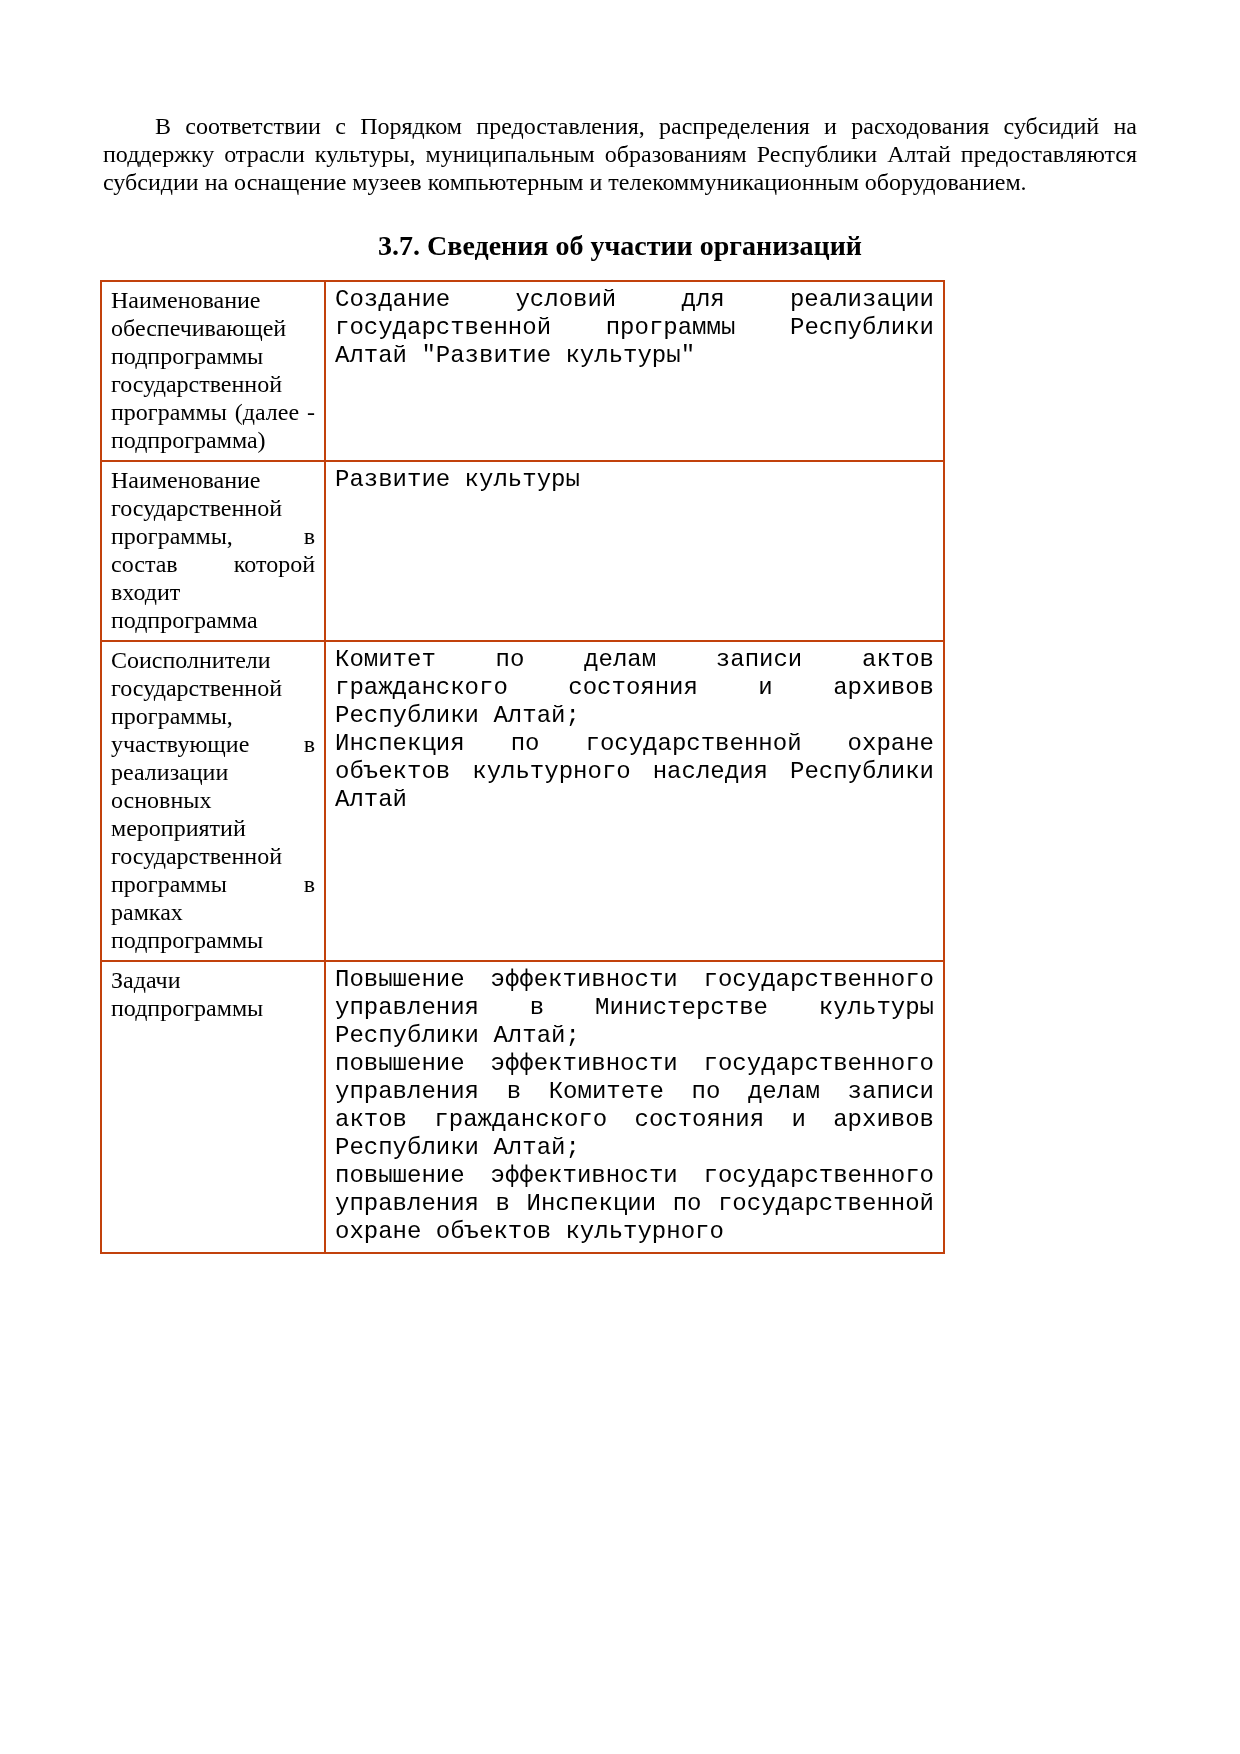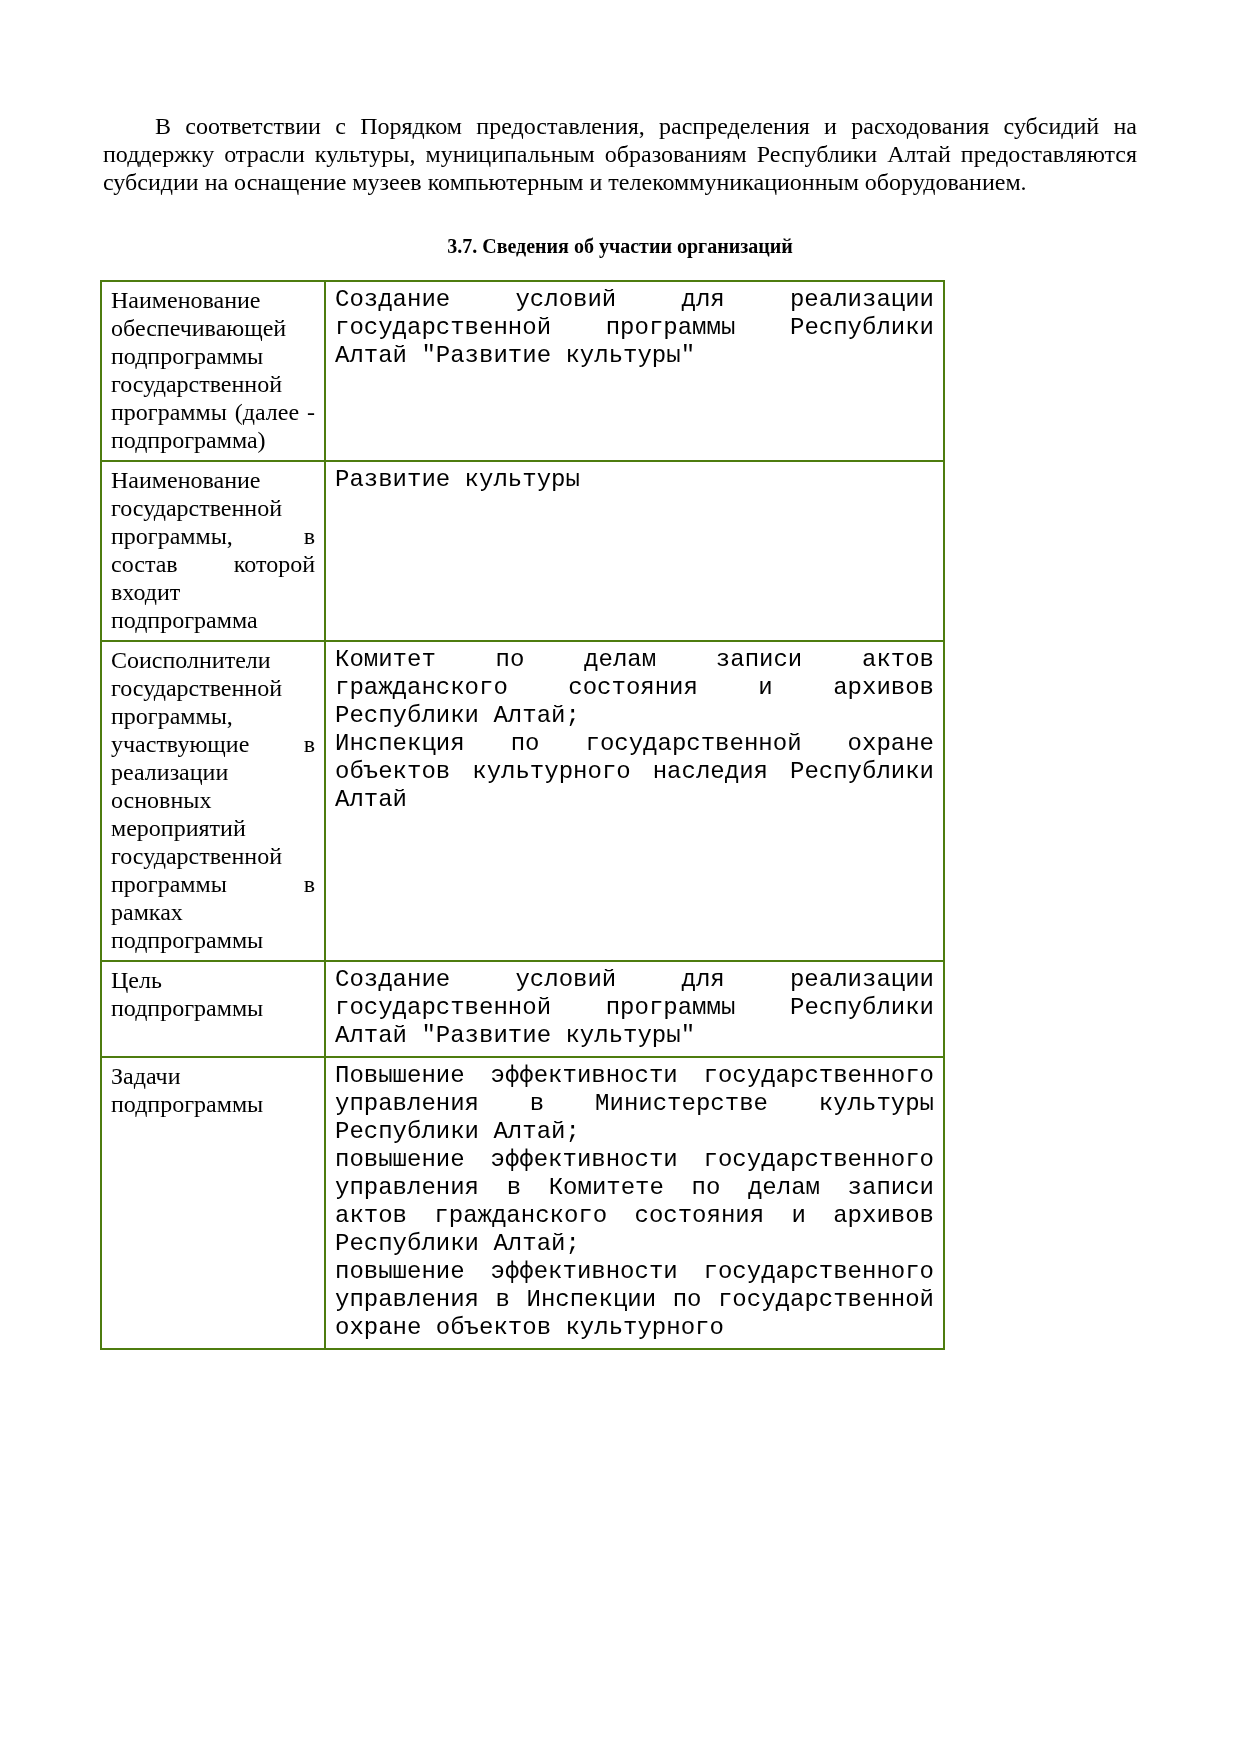--- a/index.html
+++ b/index.html
@@ -21,40 +21,40 @@
     padding: 112px 103px 0 103px;
   }
   .par {
     font-size: 24px;
     line-height: 28px;
     text-align: justify;
     text-indent: 52px;
     margin: 0;
   }
   .heading {
-    font-size: 20px;
+    font-size: 28px;
     line-height: 32px;
     font-weight: bold;
     text-align: center;
     margin: 0;
   }
   .h37 { margin-top: 34px; }
   .par2 { margin-top: 22px; }
   .h4  { margin-top: 30px; }
   .h41 { margin-top: 22px; max-width: 790px; margin-left: auto; margin-right: auto; }
   table.passport {
     margin-top: 18px;
     margin-left: -3px;
     border-collapse: collapse;
     table-layout: fixed;
     width: 845px;
   }
   table.passport col.c1 { width: 224px; }
   table.passport td {
-    border: 2px solid #4d7c0f;
+    border: 2px solid #c2410c;
     vertical-align: top;
     font-size: 24px;
     line-height: 28px;
     text-align: justify;
     padding: 4px 9px 6px 9px;
   }
   table.passport td.value {
     white-space: pre-line;
     font-family: Liberation Mono, monospace;
   }
@@ -90,24 +90,20 @@
       <tr>
         <td class="label">Наименование государственной программы, в состав которой входит подпрограмма</td>
         <td class="value">Развитие культуры</td>
       </tr>
       <tr>
         <td class="label">Соисполнители государственной программы, участвующие в реализации основных мероприятий государственной программы в рамках подпрограммы</td>
         <td class="value">Комитет по делам записи актов гражданского состояния и архивов Республики Алтай;
 Инспекция по государственной охране объектов культурного наследия Республики Алтай</td>
       </tr>
       <tr>
-        <td class="label">Цель подпрограммы</td>
-        <td class="value">Создание условий для реализации государственной программы Республики Алтай "Развитие культуры"</td>
-      </tr>
-      <tr>
         <td class="label">Задачи подпрограммы</td>
         <td class="value">Повышение эффективности государственного управления в Министерстве культуры Республики Алтай;
 повышение эффективности государственного управления в Комитете по делам записи актов гражданского состояния и архивов Республики Алтай;
 повышение эффективности государственного управления в Инспекции по государственной охране объектов культурного</td>
       </tr>
     </tbody>
   </table>
 
 </div>
 

